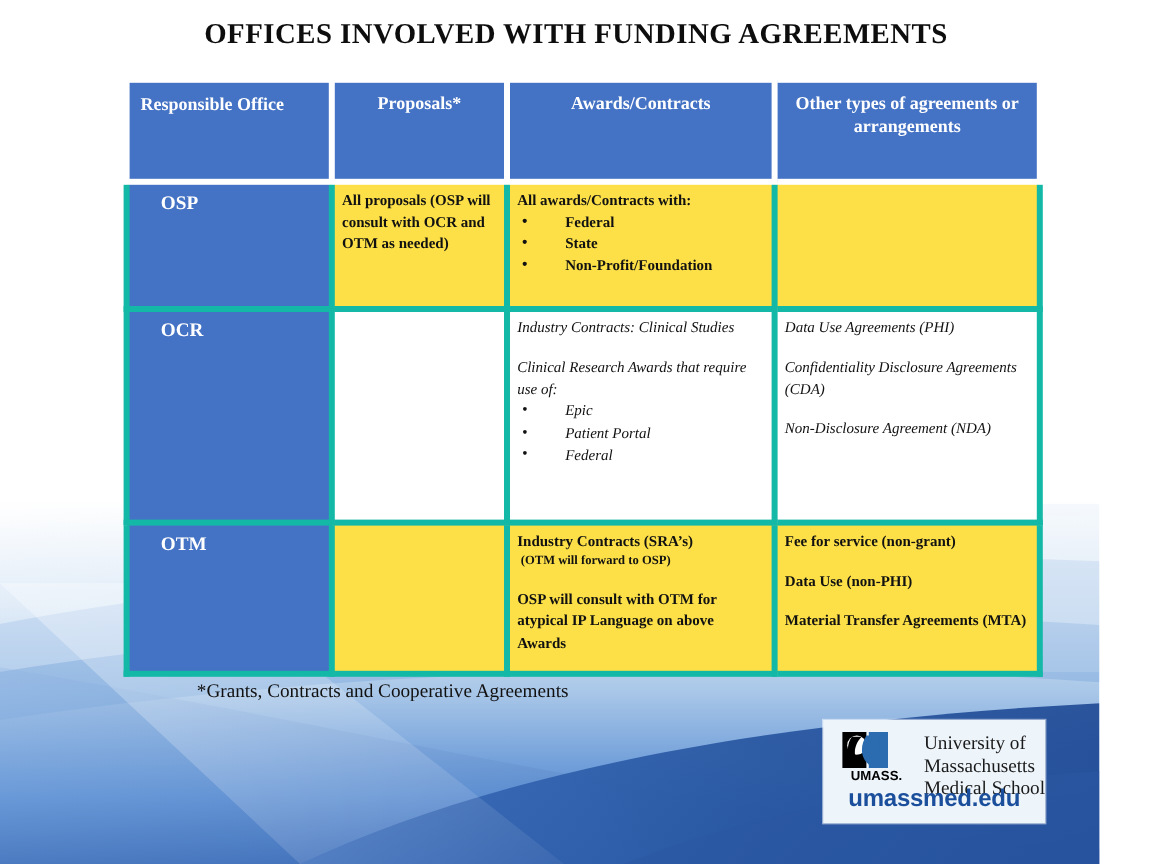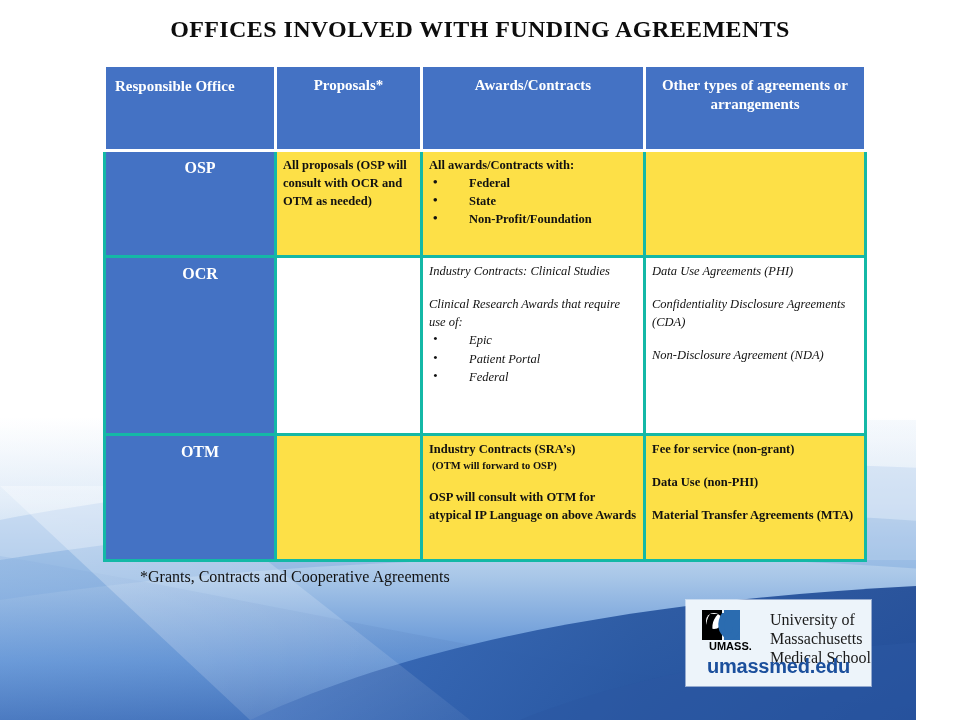--- a/index.html
+++ b/index.html
@@ -44,21 +44,21 @@
     position: absolute;
     left: 103px;
     top: 64px;
     width: 761px;
     border-collapse: collapse;
     table-layout: fixed;
     border: 1px solid #44546a;
     z-index: 5;
   }
   #matrix td, #matrix th {
-    border: 3px solid #14b8a6;
+    border: 5px solid #14b8a6;
     vertical-align: top;
     padding: 4px 6px 4px 6px;
     box-sizing: border-box;
   }
   #matrix .hdr {
     background: #4472c4;
     color: #ffffff;
     font-weight: bold;
     font-size: 15px;
     line-height: 1.28;
@@ -71,21 +71,21 @@
     padding-top: 10px;
   }
   #matrix .hdr.ctr {
     padding-top: 9px;
   }
   #matrix .office {
     background: #4472c4;
     color: #ffffff;
     font-weight: bold;
     font-size: 16px;
-    text-align: center;
+    text-align: left;
     padding-left: 26px;
     padding-top: 7px;
     vertical-align: top;
   }
   #matrix .cell {
     font-size: 12.5px;
     line-height: 1.45;
     color: #111111;
   }
   #matrix .gray  { background: #fde047; font-weight: bold; }
@@ -111,21 +111,21 @@
     font-size: 13px;
   }
   .cell .small {
     font-size: 10.5px;
     padding-left: 3px;
   }
 
   
   #footnote {
     position: absolute;
-    left: 140px;
+    left: 164px;
     top: 568px;
     font-size: 16px;
     color: #111111;
     z-index: 5;
     white-space: nowrap;
   }
 
   
   #logo-box {
     position: absolute;

